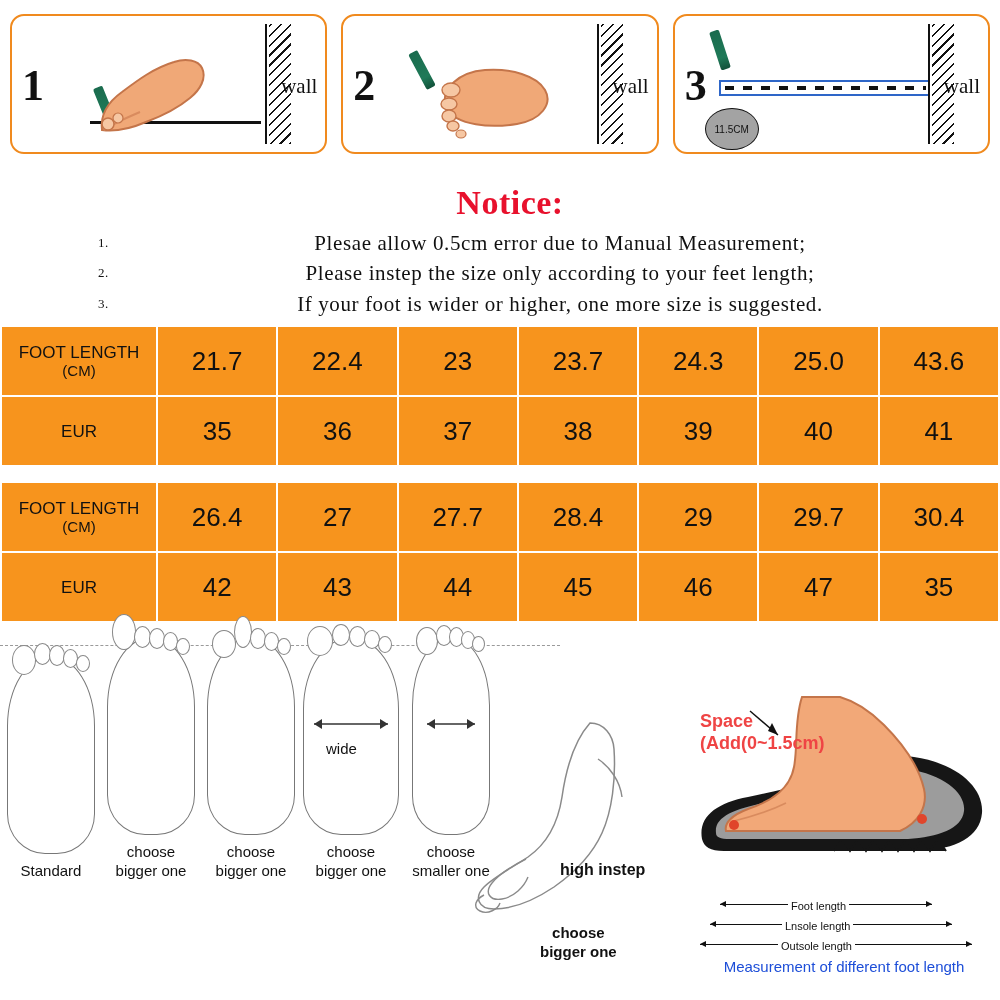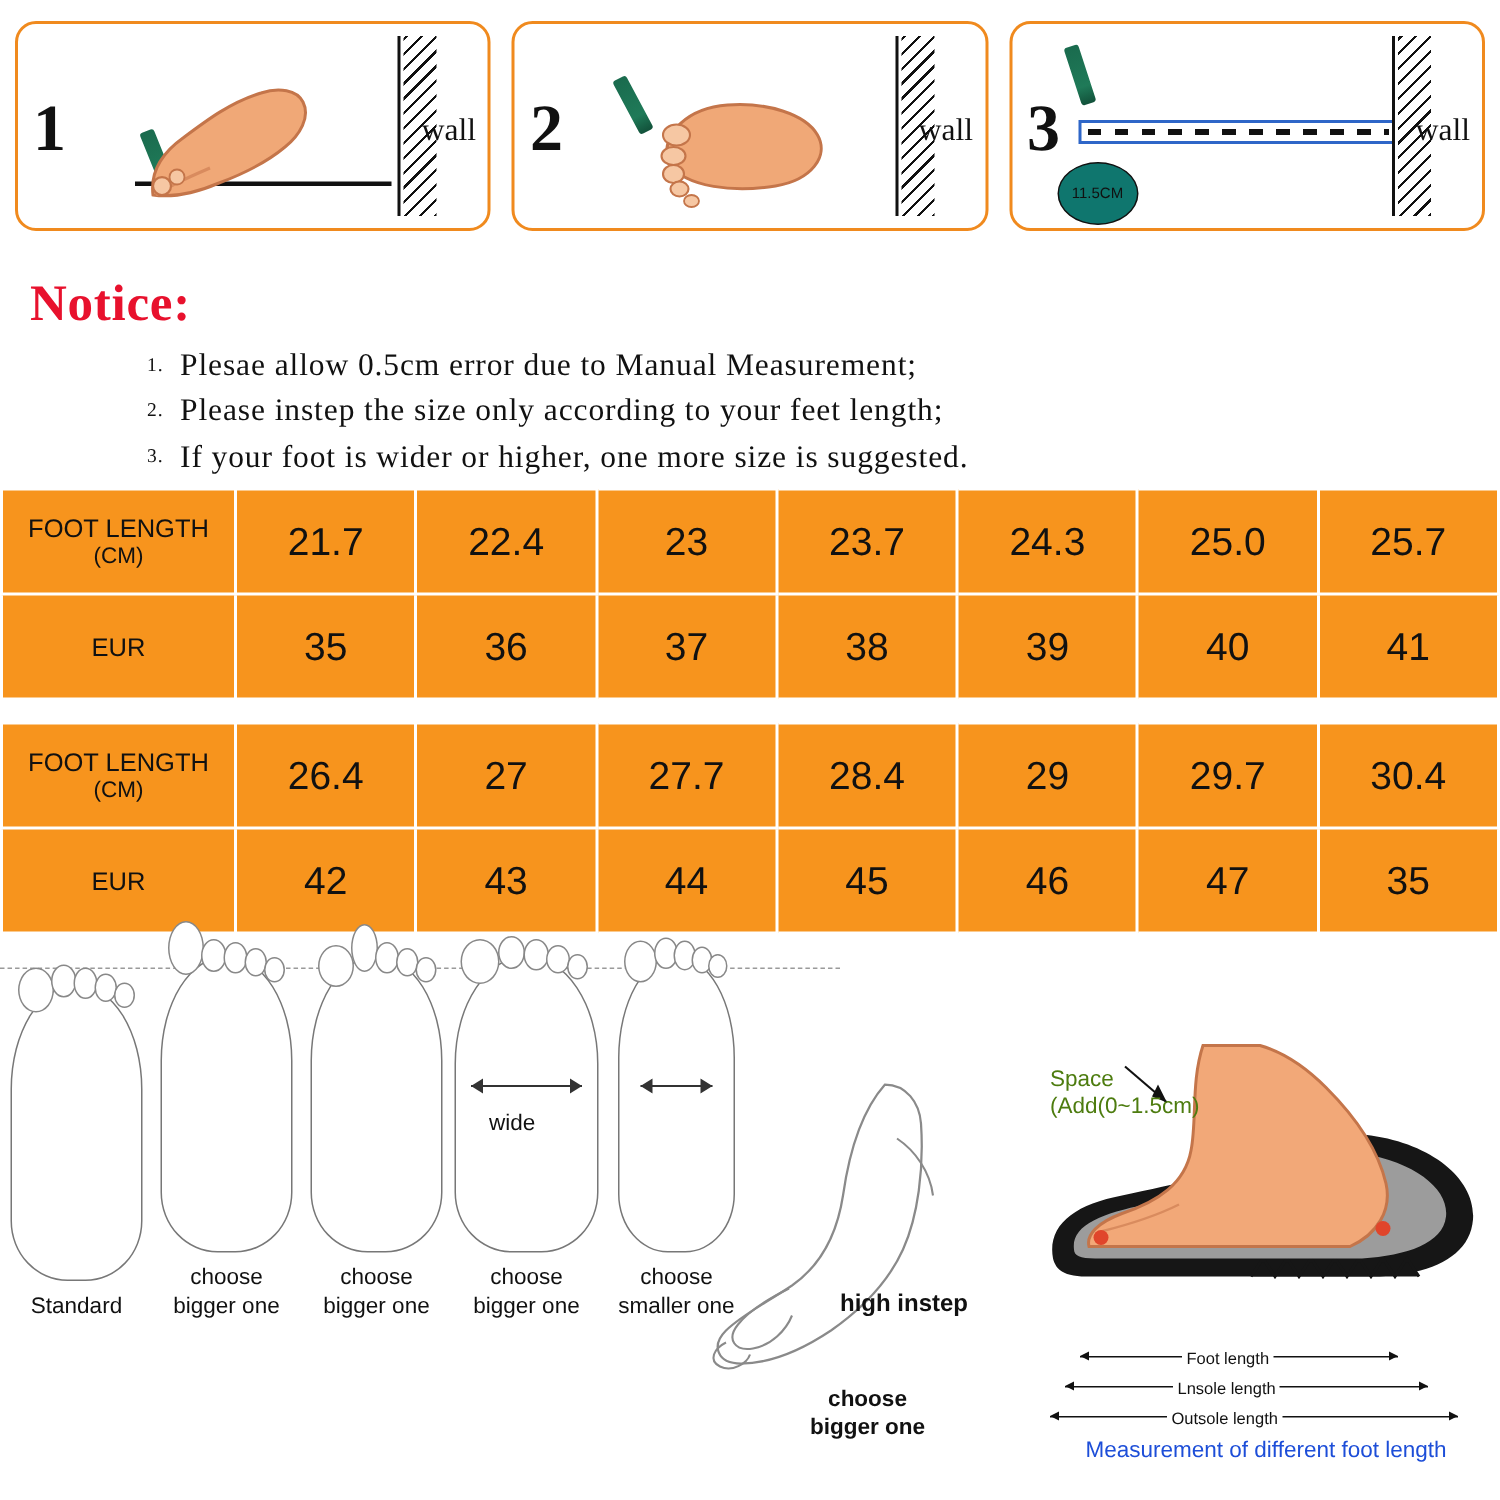--- a/index.html
+++ b/index.html
@@ -119,27 +119,28 @@
     left: 30px;
     top: 92px;
     width: 52px;
     height: 40px;
     border: 1.5px solid #111;
     border-radius: 50%;
     display: flex;
     align-items: center;
     justify-content: center;
     font-size: 10px;
-    background: #0f766e;
+    background: #a3a3a3;
     color: #111;
   }
 
   
   .notice-wrap {
     padding: 24px 0 6px 0;
+    text-align: center;
   }
   .notice-title {
     font-family: "Liberation Serif", serif;
     font-weight: bold;
     font-size: 34px;
     color: #e8112d;
     margin-left: 20px;
     letter-spacing: 0.5px;
   }
   .notice-list {
@@ -277,23 +278,23 @@
     left: 0;
     width: 300px;
     text-align: center;
     font-size: 15px;
     color: #1d4ed8;
   }
   .space-lbl {
     position: absolute;
     left: 6px;
     top: 20px;
-    font-size: 15px;
-    font-weight: normal;
-    color: #4d7c0f;
+    font-size: 18px;
+    font-weight: bold;
+    color: #ef4444;
     line-height: 1.2;
   }
   .dim {
     position: absolute;
     font-size: 11px;
     color: #111;
     background: #fff;
     padding: 0 3px;
   }
   .dim-line {
@@ -383,21 +384,21 @@
     <td class="head">
       <span>FOOT LENGTH</span>
       <small>(CM)</small>
     </td>
     <td>21.7</td>
     <td>22.4</td>
     <td>23</td>
     <td>23.7</td>
     <td>24.3</td>
     <td>25.0</td>
-    <td>25.7</td>
+    <td>43.6</td>
   </tr>
   <tr>
     <td class="head">EUR</td>
     <td>35</td>
     <td>36</td>
     <td>37</td>
     <td>38</td>
     <td>39</td>
     <td>40</td>
     <td>41</td>

